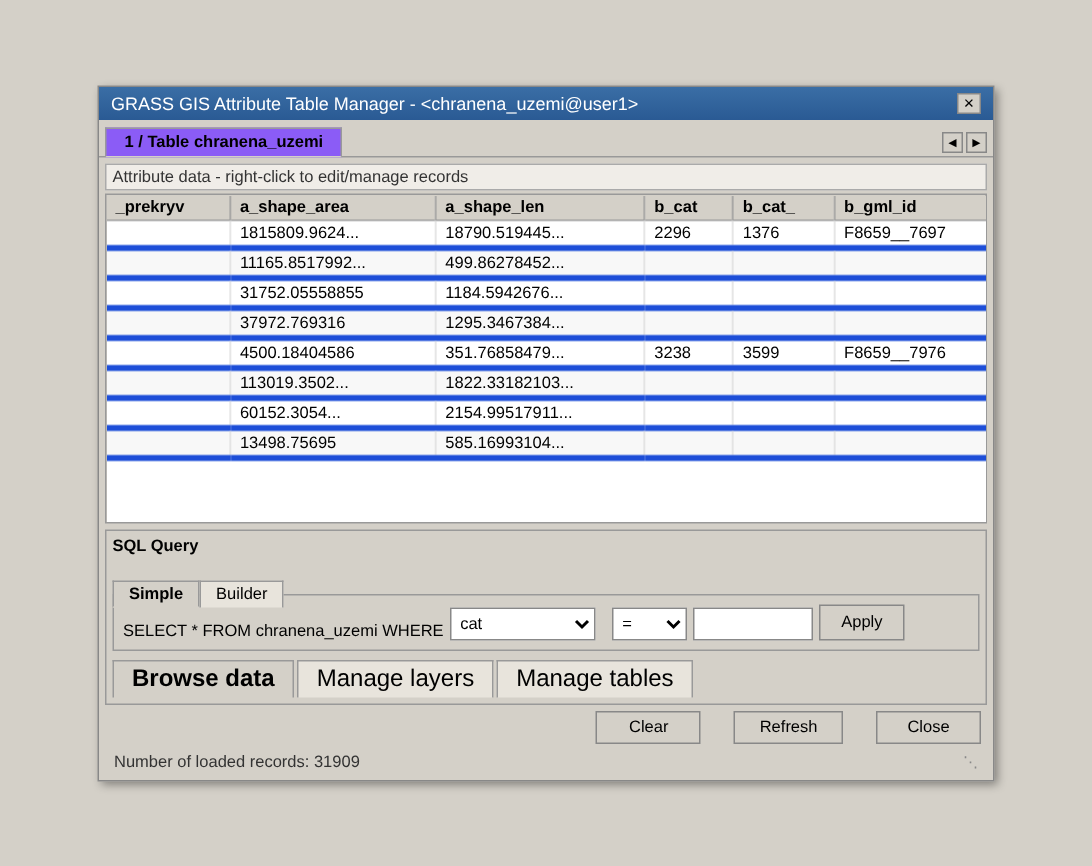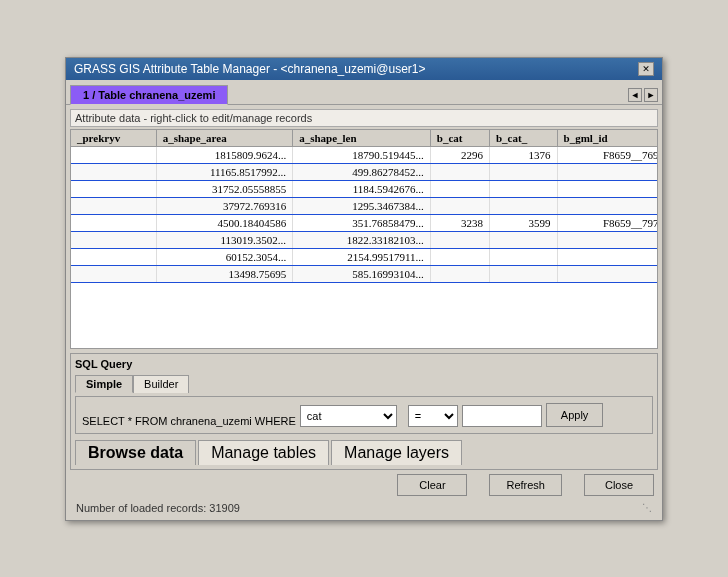--- a/index.html
+++ b/index.html
@@ -97,46 +97,44 @@
       color: #333;
       border: 1px solid #aaa;
       background: #f0ede8;
       margin-bottom: 2px;
     }
     .table-container {
       border: 1px solid #999;
       overflow: auto;
       height: 220px;
       background: white;
-      font-family: Liberation Serif, serif;
     }
     table {
       border-collapse: collapse;
       width: 100%;
       min-width: 600px;
     }
     thead tr {
       background: #d4d0c8;
       border-bottom: 1px solid #999;
     }
     th {
       border-right: 1px solid #999;
       padding: 2px 6px;
       text-align: left;
       font-size: 11px;
       font-weight: bold;
       white-space: nowrap;
     }
     td {
       border-right: 1px solid #ddd;
-      border-bottom: 1px solid #1d4ed8;
+      border-bottom: 4px solid #1d4ed8;
       padding: 2px 6px;
       font-size: 11px;
       white-space: nowrap;
-      text-align: right;
     }
     tr:nth-child(even) td { background: #f8f8f8; }
     .sql-section {
       margin-top: 4px;
       border: 1px solid #999;
       background: #d4d0c8;
       padding: 4px;
     }
     .sql-title {
       font-size: 11px;
@@ -147,21 +145,21 @@
       display: flex;
       margin-bottom: 4px;
     }
     .sql-tab {
       padding: 2px 10px;
       border: 1px solid #999;
       border-bottom: none;
       background: #e8e4dc;
       font-size: 11px;
       cursor: pointer;
-      top: 1px;
+      top: 13px;
       position: relative;
     }
     .sql-tab.active {
       background: #d4d0c8;
       border-bottom: 1px solid #d4d0c8;
       font-weight: bold;
     }
     .sql-tab-content {
       border: 1px solid #999;
       padding: 6px;
@@ -361,22 +359,22 @@
           <select class="sql-select" id="field-select"><option value="cat">cat</option><option value="a_shape_area">a_shape_area</option><option value="a_shape_len">a_shape_len</option><option value="b_cat">b_cat</option><option value="b_cat_">b_cat_</option><option value="b_gml_id">b_gml_id</option></select>
           <span class="sql-text">&nbsp;</span>
           <select class="sql-select" id="op-select"><option value="=">=</option><option value="&lt;">&lt;</option><option value="&gt;">&gt;</option><option value="&lt;=">&lt;=</option><option value="&gt;=">&gt;=</option><option value="!=">!=</option><option value="LIKE">LIKE</option></select>
           <input class="sql-value-input" type="text" style="">
           <button class="apply-btn">Apply</button>
         </div>
       </div>
 
       <div class="bottom-tabs">
         <div class="bottom-tab active">Browse data</div>
+        <div class="bottom-tab">Manage layers</div>
         <div class="bottom-tab">Manage tables</div>
-        <div class="bottom-tab">Manage layers</div>
       </div>
     </div>
 
     <div class="bottom-buttons">
       <button class="bottom-btn">Clear</button>
       <button class="bottom-btn">Refresh</button>
       <button class="bottom-btn">Close</button>
     </div>
 
     <div class="status-bar">

